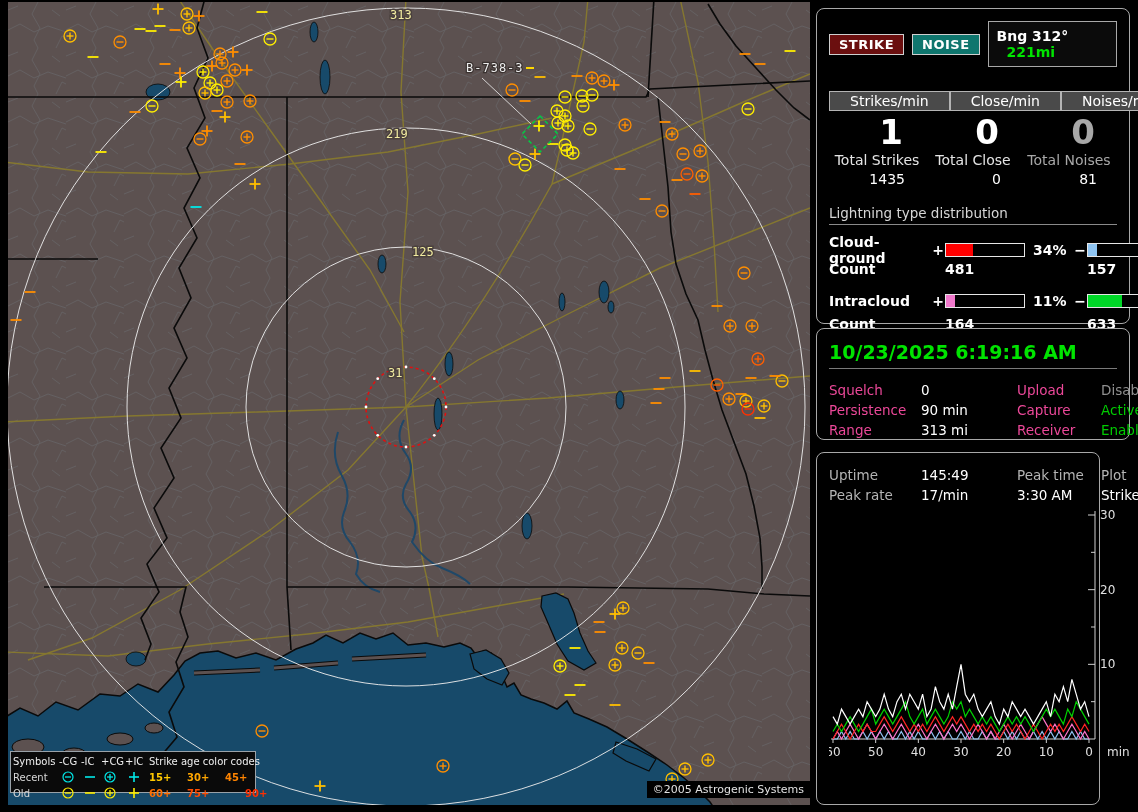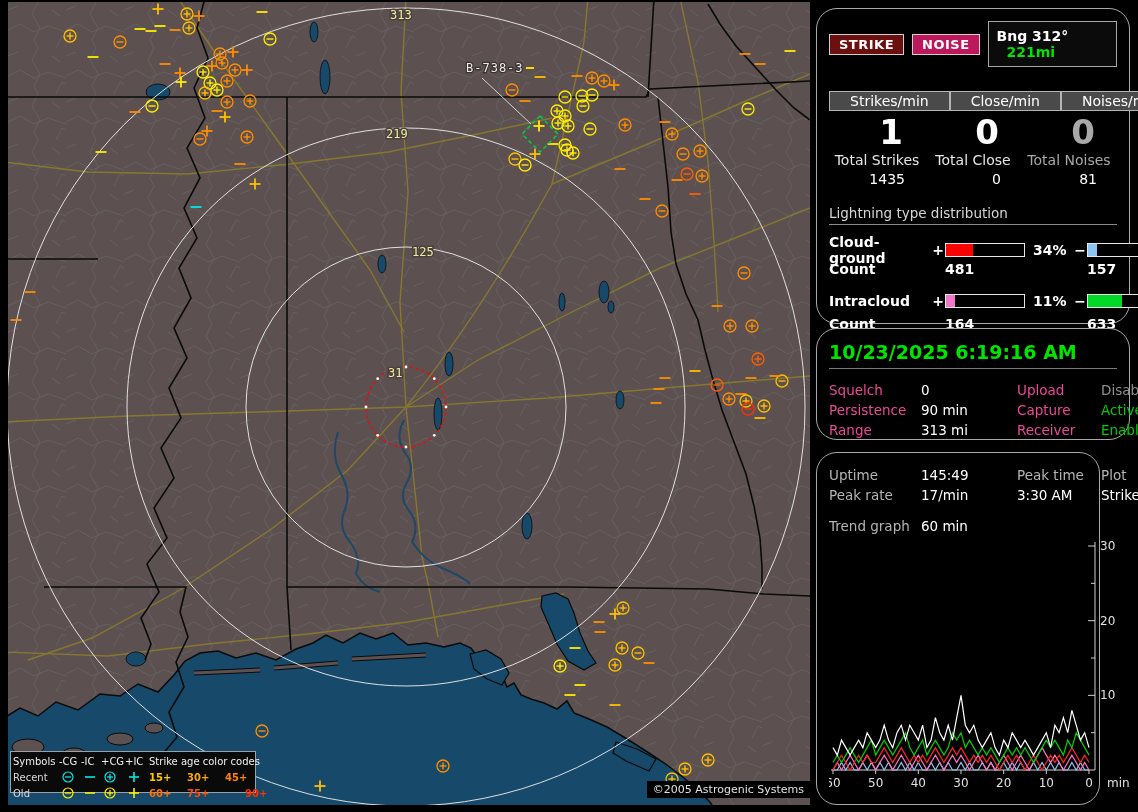--- a/index.html
+++ b/index.html
@@ -14,28 +14,28 @@
   
   .legendbox{position:absolute;left:2px;top:749px;width:246px;height:42px;background:#0a0a0a;
              border:1px solid #9aa2a8;box-sizing:border-box;font-size:10px;color:#d8d8d8;
              display:grid;grid-template-columns:46px 22px 20px 24px 24px 38px 38px 30px;
              grid-auto-rows:16px;align-items:center;padding:1px 2px;}
   .legendbox .hdr{color:#efefef;}
   .legendbox .agehdr{grid-column:6 / span 3;color:#efefef;white-space:nowrap;}
   .legendbox .age{font-weight:bold;}
   .legendbox svg{display:block;}
   
-  .panel{position:absolute;background:#000;border:1px solid #a8a8a8;border-radius:21px;box-sizing:border-box;padding:12px;}
+  .panel{position:absolute;background:#000;border:1px solid #a8a8a8;border-radius:8px;box-sizing:border-box;padding:12px;}
   .p1{left:816px;top:8px;width:314px;height:316px;}
   .p2{left:816px;top:328px;width:314px;height:112px;}
   .p3{left:816px;top:452px;width:284px;height:353px;}
   .toprow{display:flex;gap:8px;align-items:center;}
   .btn{font-size:13px;font-weight:bold;padding:2px 9px;border:1px solid #cfcfcf;letter-spacing:.5px;cursor:pointer;}
   .btn-strike{background:#6b0f0f;color:#fff;}
-  .btn-noise{background:#be185d;color:#fff;}
+  .btn-noise{background:#0f766e;color:#fff;}
   .bng{margin-left:auto;border:1px solid #a8a8a8;background:#0b0b0b;padding:6px 8px;font-size:14px;font-weight:bold;}
   .bng .mi{color:#00e400;margin-left:10px;}
   .chiprow{display:grid;grid-template-columns:1fr 1fr 1fr;margin-top:24px;}
   .chip{font-size:14px;background:#4a4a4a;border:1px solid #b4b4b4;color:#fff;padding:1px 20px;}
   .c1{justify-self:start;} .c2{justify-self:center;} .c3{justify-self:end;}
   .bigrow{display:grid;grid-template-columns:1fr 1fr 1fr;margin-top:2px;}
   .bignum{font-size:34px;font-weight:bold;text-align:right;padding-right:22px;line-height:1.15;}
   .dim{color:#a8a8a8;}
   .labrow{display:grid;grid-template-columns:1fr 1fr 1fr;font-size:14px;color:#e4e4e4;}
   .labrow .t{text-align:center;}
@@ -840,24 +840,20 @@
           <span class="glbl">Peak time</span>
           <span class="glbl">Plot</span>
         </div>
         <div class="grid4">
           <span class="glbl">Peak rate</span>
           <span class="val">17/min</span>
           <span class="val">3:30 AM</span>
           <span class="val">Strike</span>
         </div>
       </div>
-    <div class="grid4 trendrow">
-      <span class="glbl">Trend graph</span>
-      <span class="val">60 min</span>
-    </div>
     <svg id="trend" width="300" height="252" viewBox="0 0 300 252">
         <line x1="266" x2="266" y1="4" y2="232" stroke="#d0d0d0" stroke-width="1"></line>
         <line x1="2" x2="266" y1="232" y2="232" stroke="#d0d0d0" stroke-width="1"></line>
         <line x1="262" x2="266" y1="194.66666666666666" y2="194.66666666666666" stroke="#d0d0d0" stroke-width="1"></line>
         <line x1="259" x2="266" y1="157.33333333333331" y2="157.33333333333331" stroke="#d0d0d0" stroke-width="1"></line>
         <text x="271" y="161.33333333333331" fill="#e0e0e0" font-size="12">10</text>
         <line x1="262" x2="266" y1="120" y2="120" stroke="#d0d0d0" stroke-width="1"></line>
         <line x1="259" x2="266" y1="82.66666666666666" y2="82.66666666666666" stroke="#d0d0d0" stroke-width="1"></line>
         <text x="271" y="86.66666666666666" fill="#e0e0e0" font-size="12">20</text>
         <line x1="262" x2="266" y1="45.33333333333334" y2="45.33333333333334" stroke="#d0d0d0" stroke-width="1"></line>

